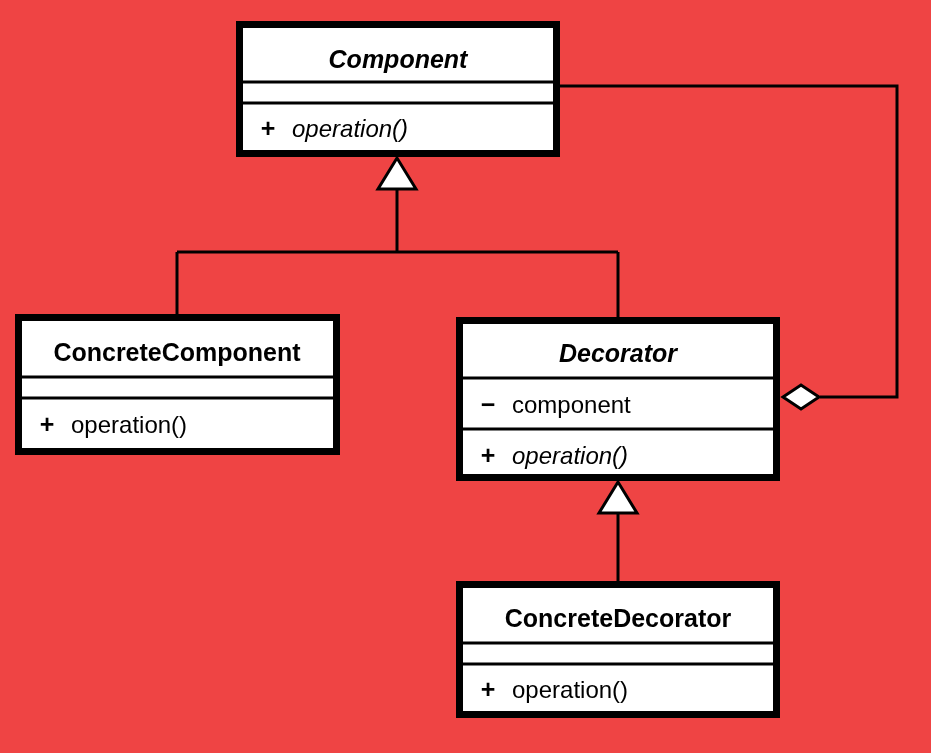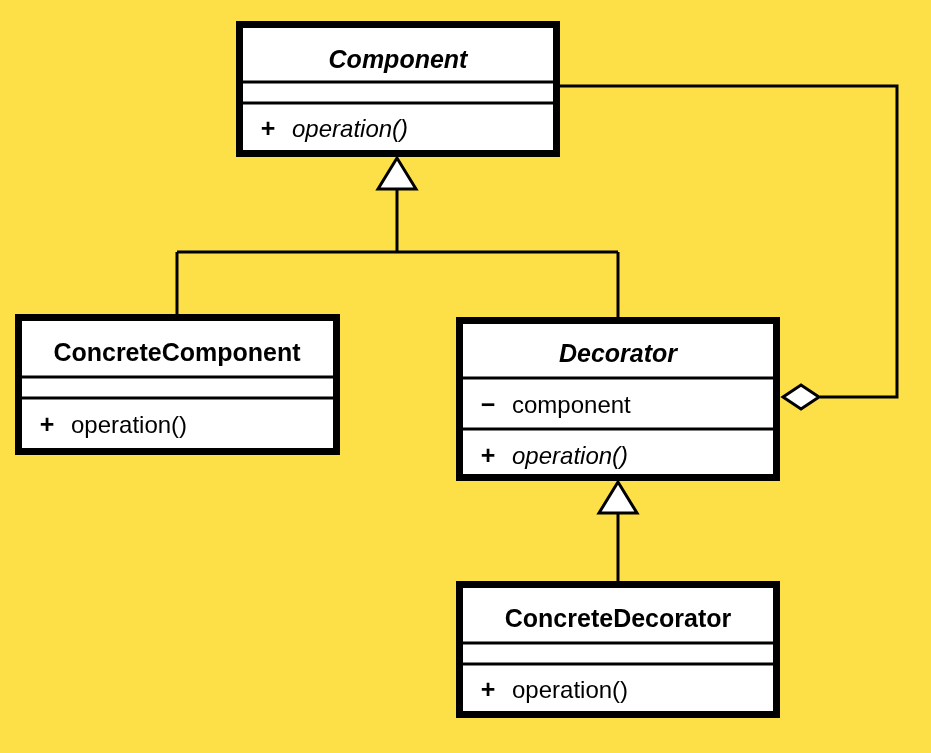--- a/index.html
+++ b/index.html
@@ -11,21 +11,21 @@
   body {
     font-family: "Liberation Sans", sans-serif;
     width: 931px;
     height: 753px;
     overflow: hidden;
   }
   #diagram-root {
     position: relative;
     width: 931px;
     height: 753px;
-    background: #fde047;
+    background: #ef4444;
   }
   svg#uml-canvas {
     display: block;
     width: 931px;
     height: 753px;
   }
   .class-box-frame {
     fill: #ffffff;
     stroke: #000000;
     stroke-width: 7;

